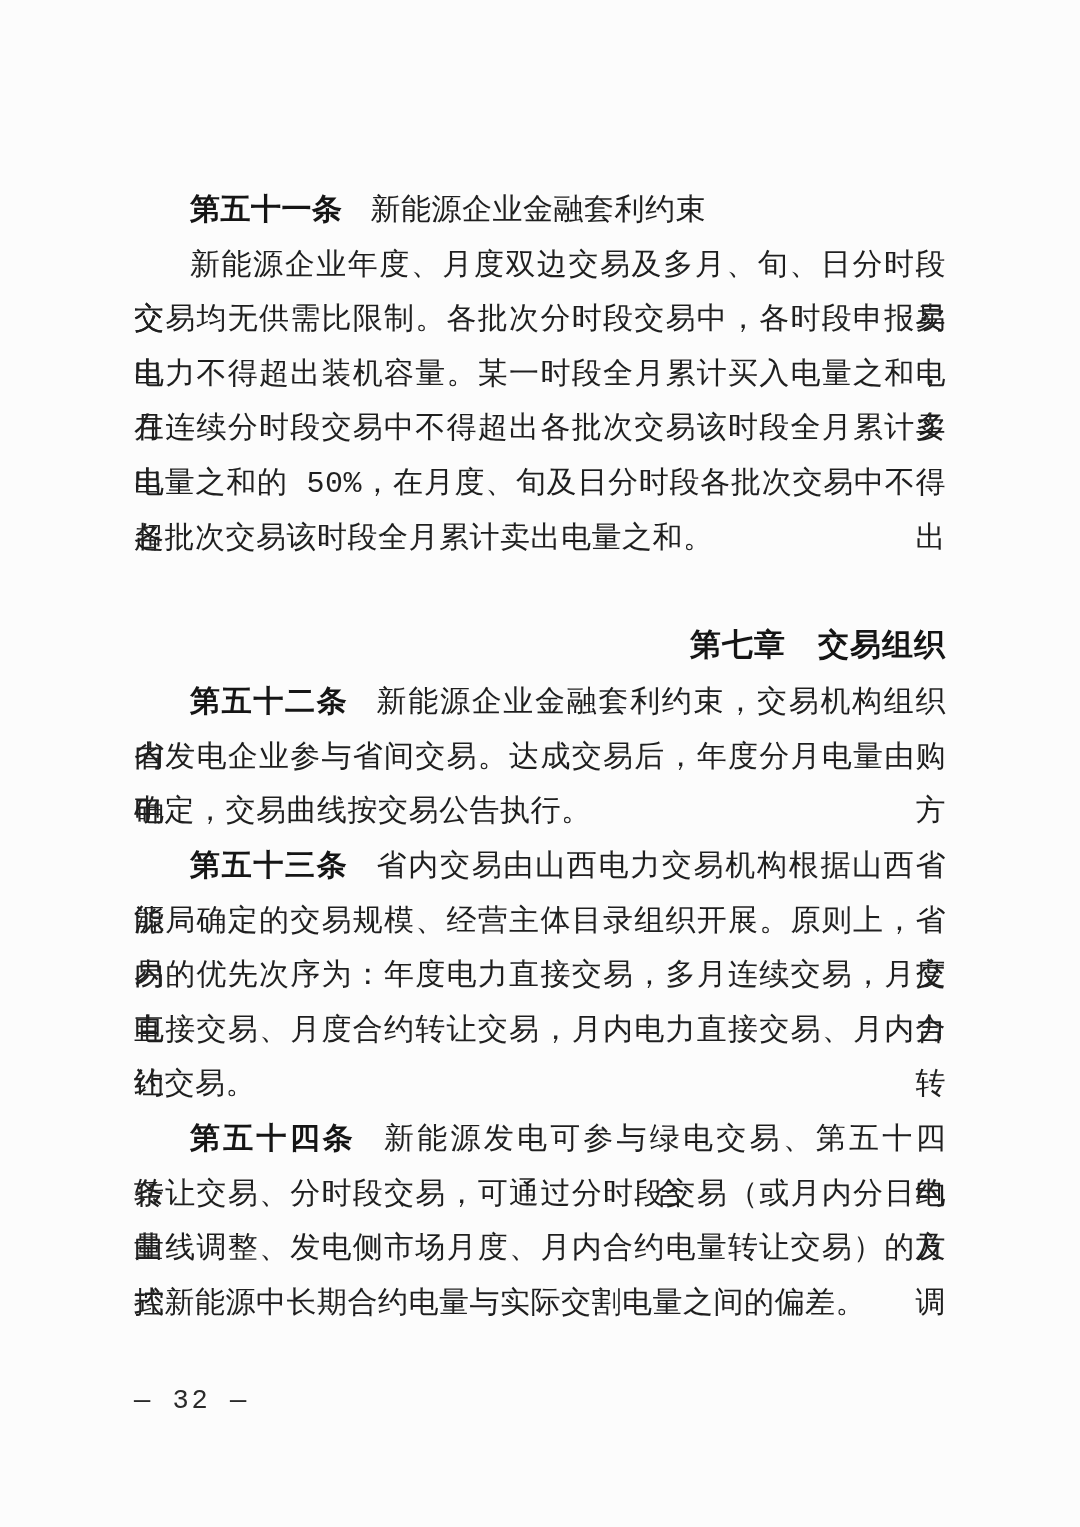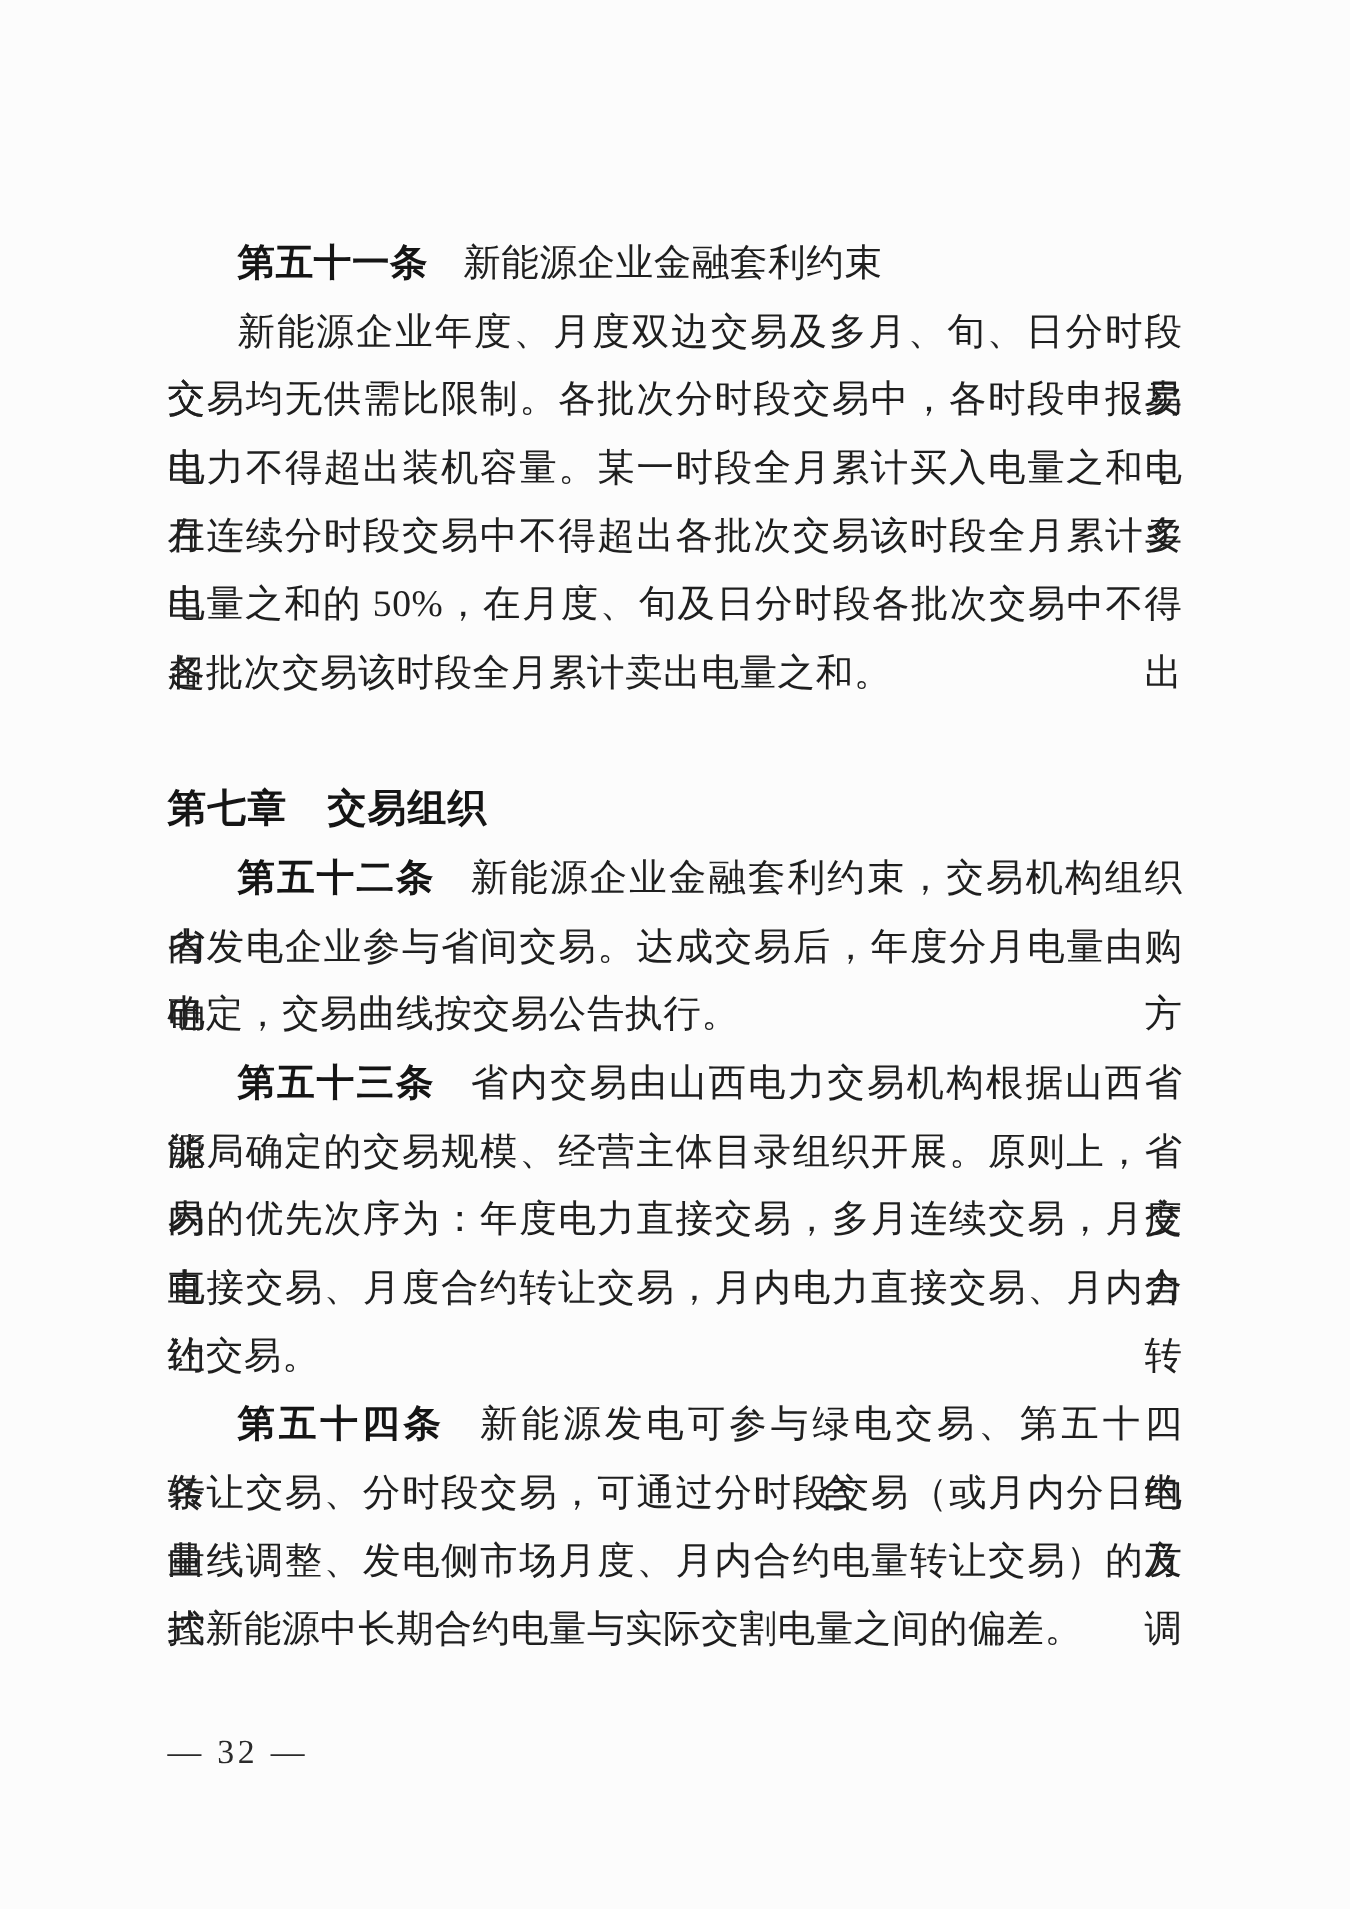--- a/index.html
+++ b/index.html
@@ -6,21 +6,21 @@
     margin: 0;
     padding: 0;
     background: #f4f4f4;
   }
   .page {
     position: relative;
     width: 1080px;
     height: 1527px;
     background: #fcfcfc;
     color: #1f1f1f;
-    font-family: Liberation Serif, serif;
+    font-family: Liberation Mono, monospace;
     overflow: hidden;
     box-sizing: border-box;
   }
   .content {
     position: absolute;
     left: 134px;
     top: 184px;
     width: 812px;
   }
   .line {
@@ -41,21 +41,21 @@
   }
   .num {
     font-weight: 700;
     color: #151515;
     margin-right: 28px;
   }
   .chapter {
     font-size: 31px;
     font-weight: 700;
     color: #151515;
-    text-align: left;
+    text-align: right;
     line-height: 58px;
     height: 58px;
     margin-top: 52px;
     letter-spacing: 1px;
   }
   .footer {
     position: absolute;
     left: 134px;
     top: 1388px;
     font-size: 27px;

